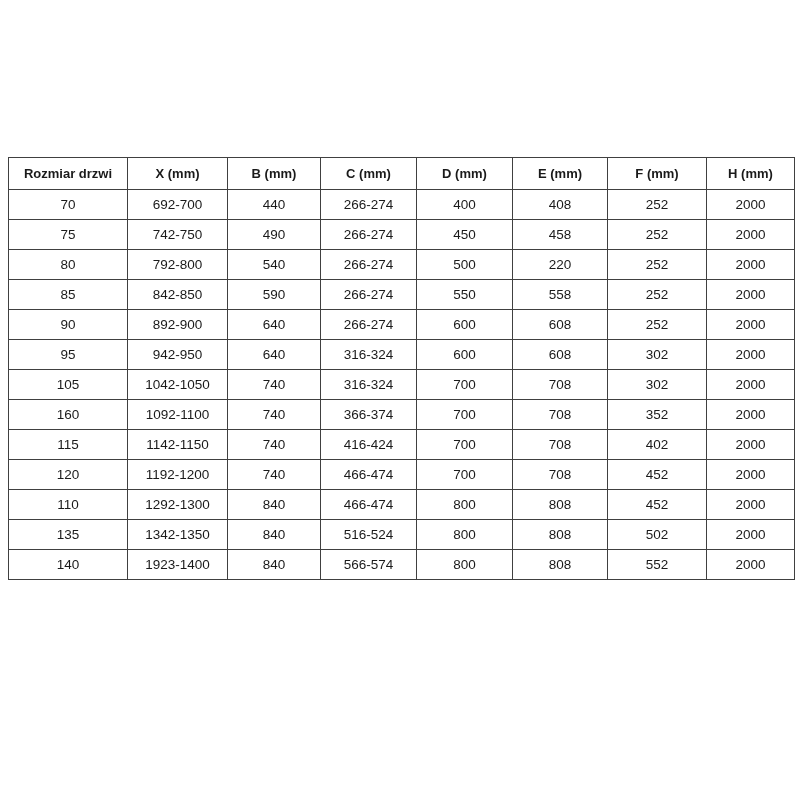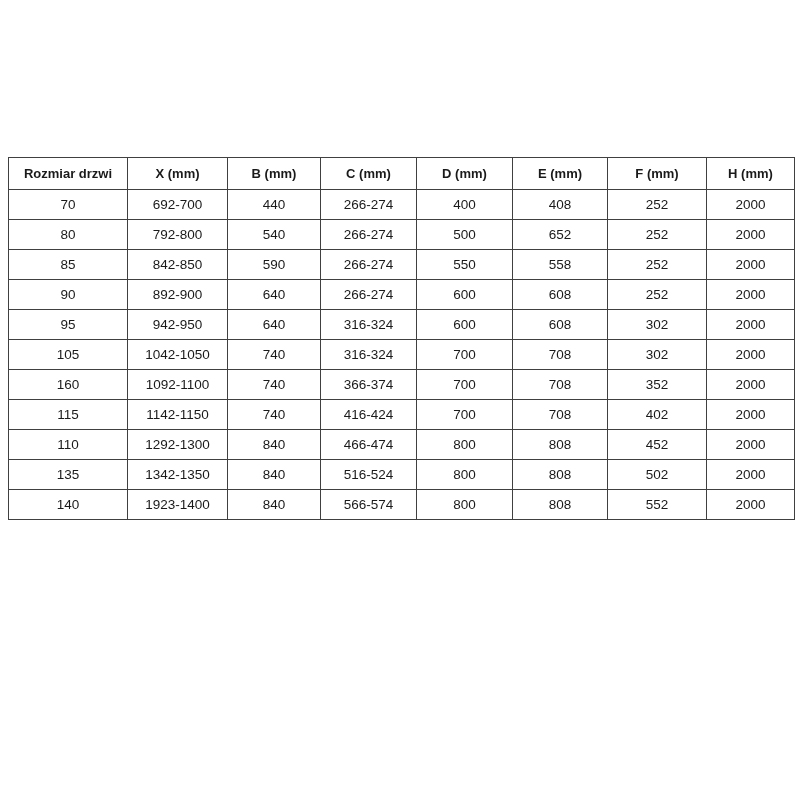--- a/index.html
+++ b/index.html
@@ -79,26 +79,36 @@
           <td>70</td>
           <td>692-700</td>
           <td>440</td>
           <td>266-274</td>
           <td>400</td>
           <td>408</td>
           <td>252</td>
           <td>2000</td>
         </tr>
         <tr>
+          <td>75</td>
+          <td>742-750</td>
+          <td>490</td>
+          <td>266-274</td>
+          <td>450</td>
+          <td>458</td>
+          <td>252</td>
+          <td>2000</td>
+        </tr>
+        <tr>
           <td>80</td>
           <td>792-800</td>
           <td>540</td>
           <td>266-274</td>
           <td>500</td>
-          <td>652</td>
+          <td>220</td>
           <td>252</td>
           <td>2000</td>
         </tr>
         <tr>
           <td>85</td>
           <td>842-850</td>
           <td>590</td>
           <td>266-274</td>
           <td>550</td>
           <td>558</td>
@@ -149,20 +159,30 @@
           <td>115</td>
           <td>1142-1150</td>
           <td>740</td>
           <td>416-424</td>
           <td>700</td>
           <td>708</td>
           <td>402</td>
           <td>2000</td>
         </tr>
         <tr>
+          <td>120</td>
+          <td>1192-1200</td>
+          <td>740</td>
+          <td>466-474</td>
+          <td>700</td>
+          <td>708</td>
+          <td>452</td>
+          <td>2000</td>
+        </tr>
+        <tr>
           <td>110</td>
           <td>1292-1300</td>
           <td>840</td>
           <td>466-474</td>
           <td>800</td>
           <td>808</td>
           <td>452</td>
           <td>2000</td>
         </tr>
         <tr>

